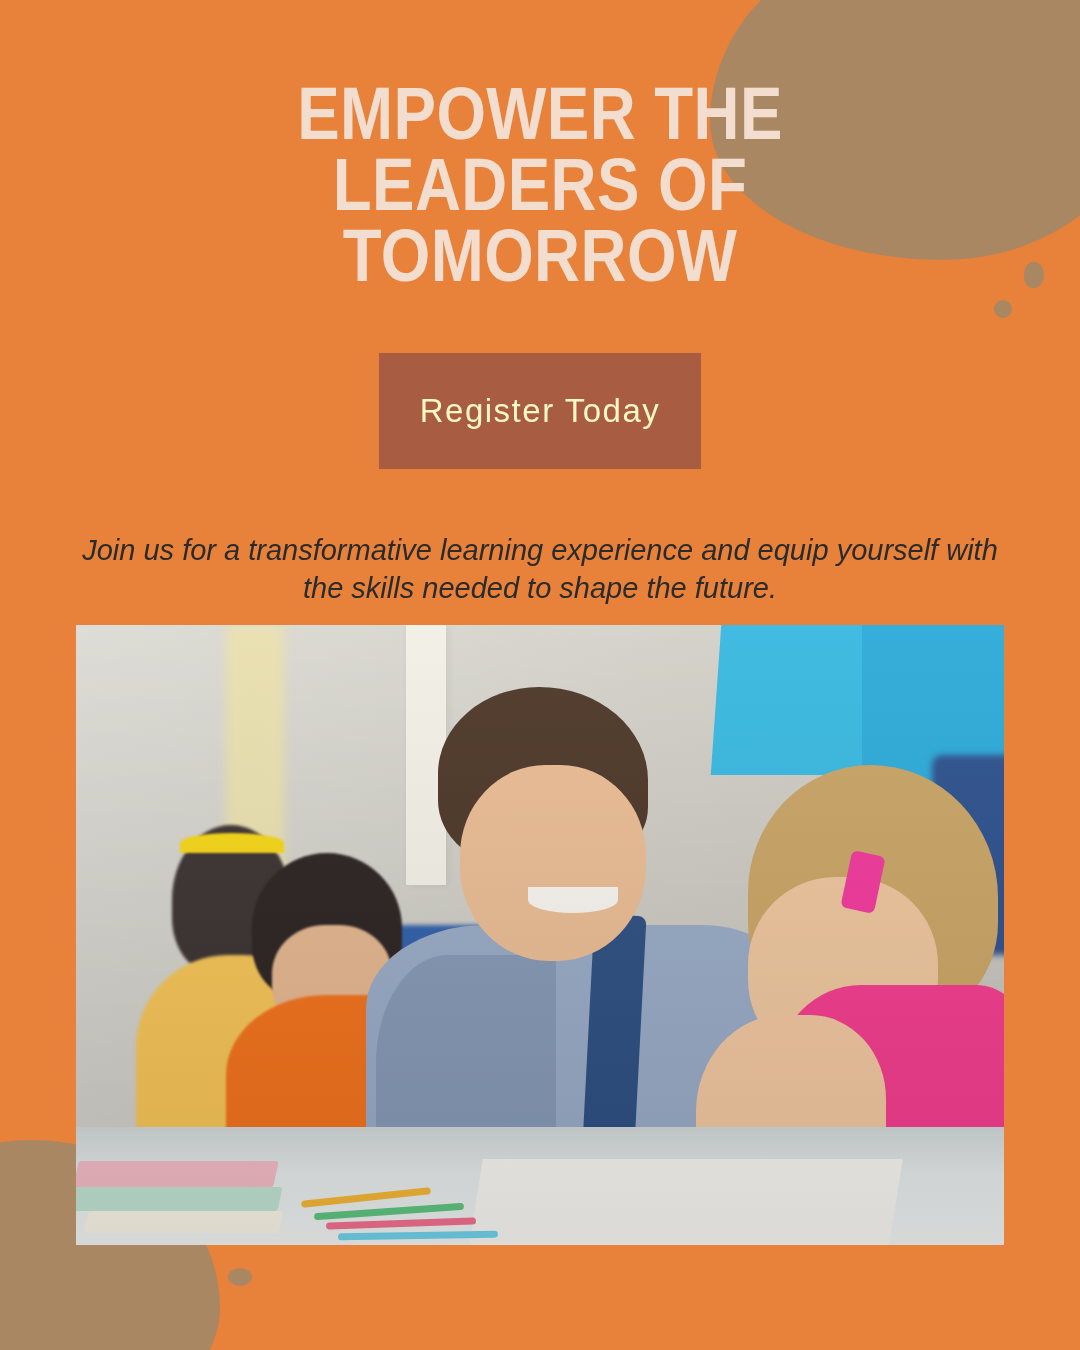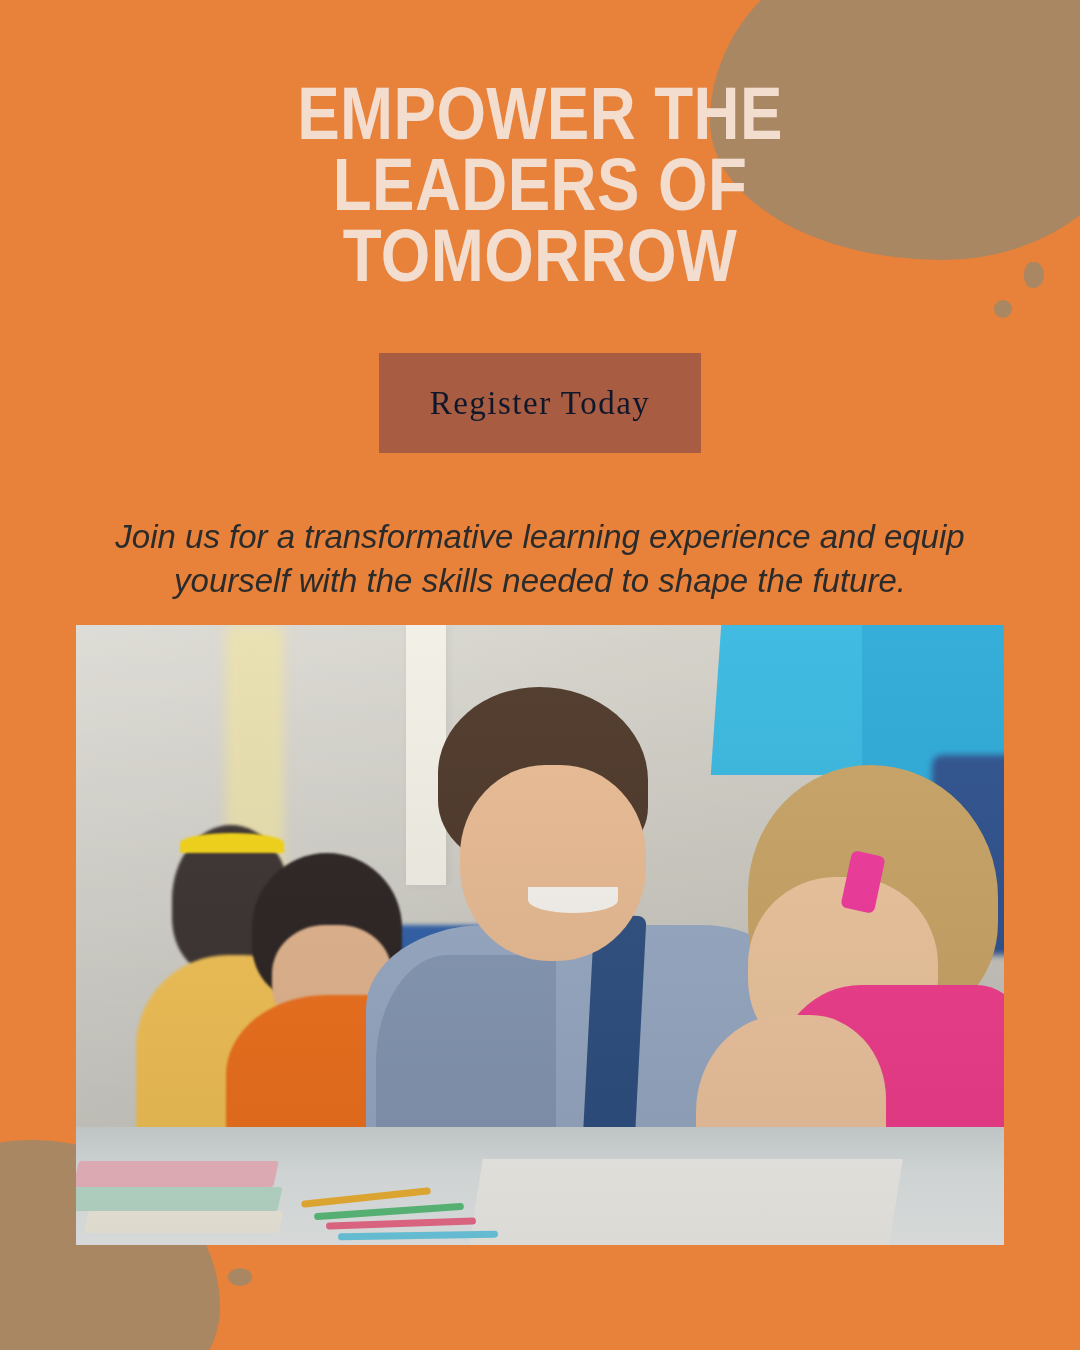--- a/index.html
+++ b/index.html
@@ -79,39 +79,39 @@
     transform-origin: center top;
   }
 
   .cta-wrap {
     display: flex;
     justify-content: center;
     margin-top: 62px;
   }
   .cta-button {
     background: #a85c42;
-    color: #0f172a;
+    color: #fef9c3;
     border: none;
     width: 322px;
-    height: 100px;
-    font-family: Liberation Serif, serif;
+    height: 116px;
+    font-family: Liberation Sans, sans-serif;
     font-size: 33px;
     letter-spacing: 1.5px;
     line-height: 88px;
     text-align: center;
     cursor: pointer;
     padding: 0;
   }
 
   .lead {
     margin: 62px auto 0 auto;
     width: 960px;
     text-align: center;
     font-style: italic;
-    font-size: 33px;
+    font-size: 29px;
     line-height: 1.32;
     color: #2b2b2b;
   }
 
   .address {
     margin: 34px auto 0 auto;
     width: 900px;
     text-align: center;
     font-style: italic;
     font-size: 24px;

